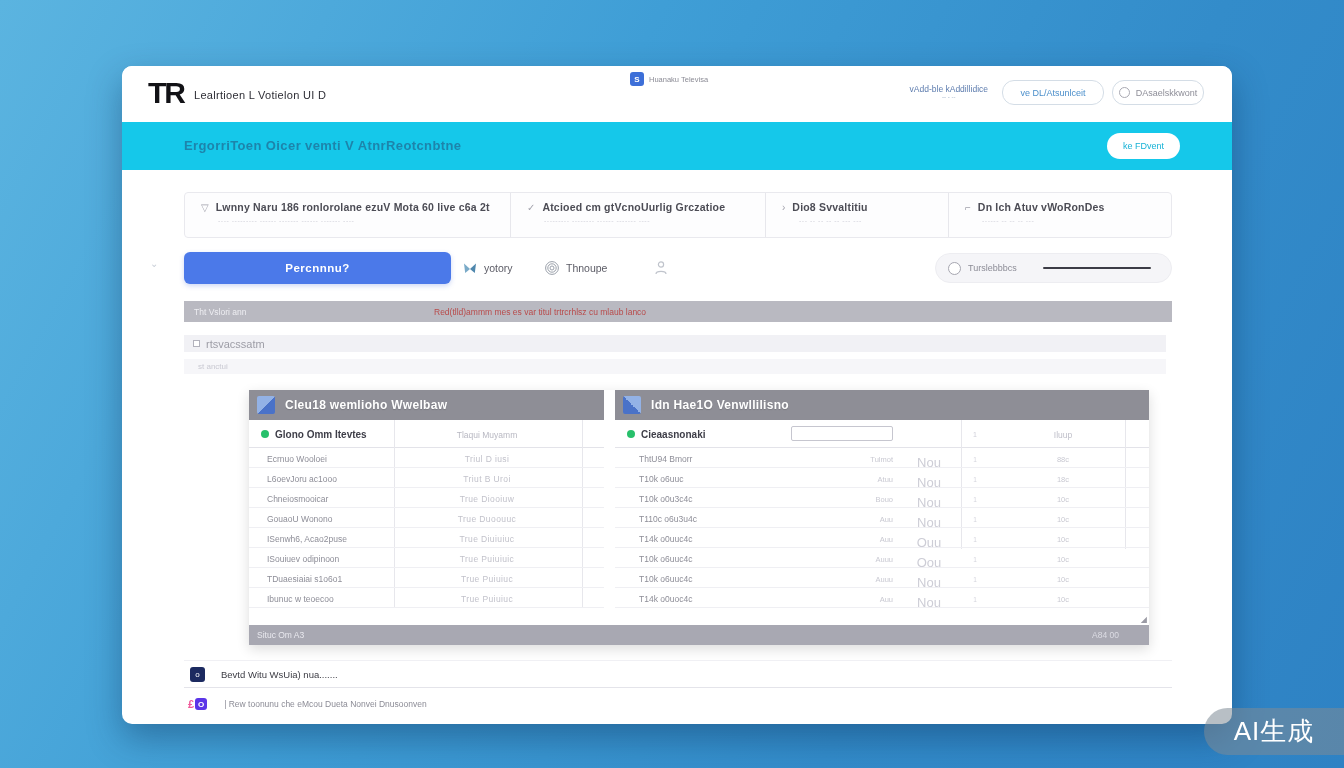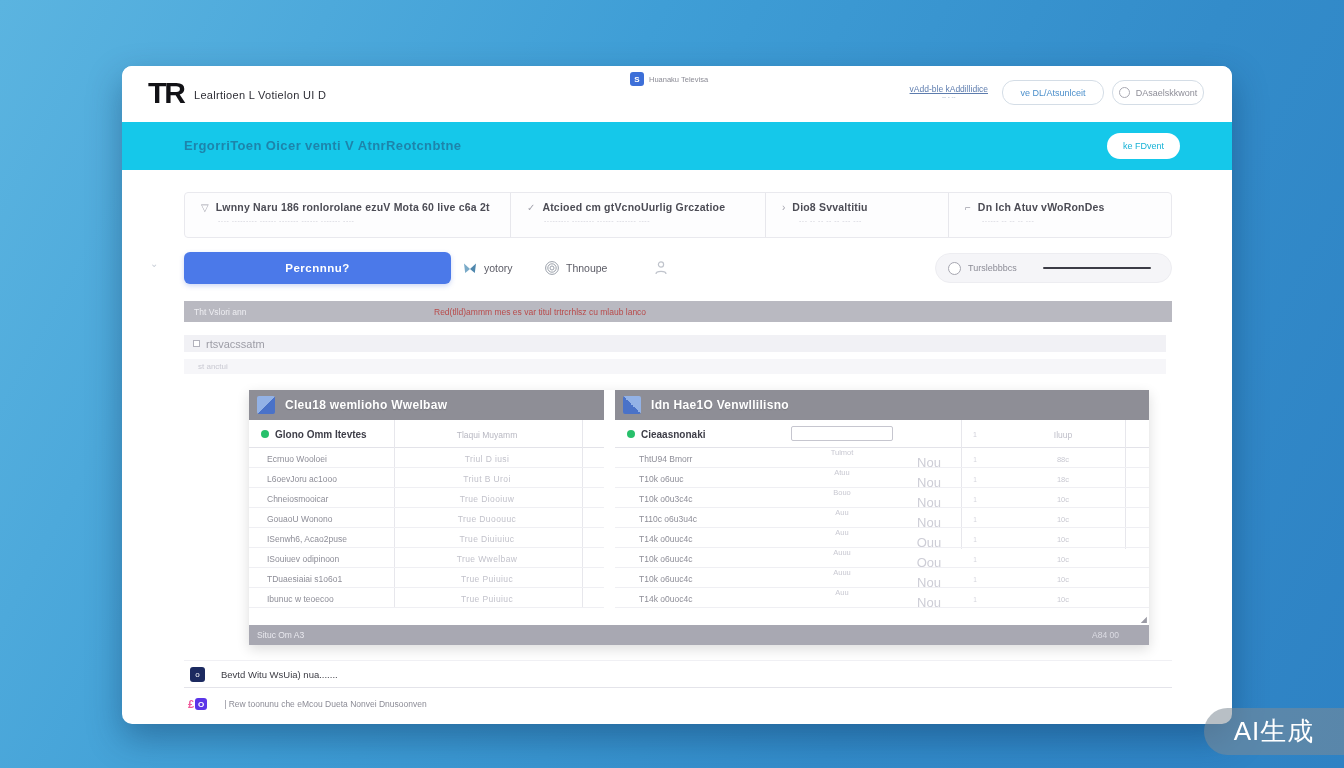--- a/index.html
+++ b/index.html
@@ -12,21 +12,21 @@
 
   
   .hdr { position:absolute; top:0; left:0; width:100%; height:56px; background:#fff; }
   .logo { position:absolute; left:26px; top:10px; font-size:30px; font-weight:800; letter-spacing:-2px; color:#121216; }
   .app-title { position:absolute; left:72px; top:23px; font-size:11px; color:#2e2e36; letter-spacing:.3px; }
   .cbadge { position:absolute; left:508px; top:6px; display:flex; align-items:center; gap:5px; }
   .cbadge .sq { width:14px; height:14px; border-radius:3px; background:#3d6fd8; color:#fff; font-size:8px;
                 display:flex; align-items:center; justify-content:center; font-weight:700; }
   .cbadge .lbl { font-size:7.5px; color:#8b8b95; }
   .user-info { position:absolute; right:244px; top:18px; text-align:center; color:#5d7cae; }
-  .user-info .l1 { font-size:8.5px;text-decoration:underline; }
+  .user-info .l1 { font-size:8.5px; }
   .user-info .l2 { font-size:6px; color:#9fb0c8; }
   .obtn { position:absolute; top:14px; height:25px; background:#fff; border:1px solid #d4dde6; border-radius:12px;
           display:flex; align-items:center; justify-content:center; font-size:9px; cursor:pointer; }
   .obtn.b1 { right:128px; width:102px; color:#4b8fcb; }
   .obtn.b2 { right:28px; width:92px; color:#8e8e98; gap:6px; }
   .obtn.b2 .circ { width:11px; height:11px; border-radius:50%; border:1.5px solid #a9a9b2; }
 
   
   .banner { position:absolute; top:56px; left:0; width:100%; height:48px; background:#15c8ea; }
   .banner .t { position:absolute; left:62px; top:16px; font-size:13px; font-weight:600; color:#1d84ab; letter-spacing:.4px; }
@@ -87,21 +87,21 @@
   .vsep { position:absolute; top:30px; bottom:17px; width:1px; background:#e7e7ec; }
   .trow { position:relative; height:20px; border-bottom:1px solid #efeff3; }
   .trow .n { position:absolute; left:18px; top:6px; font-size:8.5px; color:#8e8e98; }
   .trow .v { position:absolute; left:146px; top:6px; width:184px; text-align:center; font-size:8.5px; color:#c2c2cb; letter-spacing:.4px; }
   
   .pR .subhead .inbox { position:absolute; left:176px; top:6px; width:102px; height:15px; background:#fff;
                         border:1px solid #c6c6cf; border-radius:2px; }
   .pR .subhead .cn { position:absolute; left:345px; top:11px; width:30px; text-align:center; font-size:7px; color:#cfcfd8; }
   .pR .subhead .cv { position:absolute; left:392px; top:10px; width:112px; text-align:center; font-size:8.5px; color:#bfbfc9; }
   .pR .trow .n { left:24px; }
-  .pR .trow .va { position:absolute; left:176px; top:0; width:102px; text-align:center; font-size:7.5px; color:#c9c9d2; }
+  .pR .trow .va { position:absolute; left:176px; top:7px; width:102px; text-align:right; font-size:7.5px; color:#c9c9d2; }
   .pR .trow .vb { position:absolute; left:288px; top:7px; width:52px; text-align:center; font-size:13px; color:#cdcdd6; }
   .pR .trow .vn { position:absolute; left:345px; top:8px; width:30px; text-align:center; font-size:6.5px; color:#d4d4dc; }
   .pR .trow .vv { position:absolute; left:392px; top:7px; width:112px; text-align:center; font-size:7.5px; color:#c9c9d2; }
   .sbar { position:absolute; left:0; top:235px; width:900px; height:20px; background:#a8a8b2; }
   .sbar .l { position:absolute; left:8px; top:5px; font-size:8.5px; color:#e9e9ef; }
   .sbar .r { position:absolute; right:30px; top:5px; font-size:8.5px; color:#dcdce4; }
   .sbar .rz { position:absolute; right:2px; top:-10px; font-size:8px; color:#9a9aa4; }
 
   
   .f1 { position:absolute; left:62px; top:594px; width:988px; height:28px; border-top:1px solid #f0f0f4;
@@ -256,21 +256,21 @@
         <div class="trow">
             <span class="n">GouaoU Wonono</span>
             <span class="v">True  Duoouuc</span>
           </div>
         <div class="trow">
             <span class="n">ISenwh6, Acao2puse</span>
             <span class="v">True  Diuiuiuc</span>
           </div>
         <div class="trow">
             <span class="n">ISouiuev odipinoon</span>
-            <span class="v">True  Wwelbaw</span>
+            <span class="v">True  Puiuiuic</span>
           </div>
         <div class="trow">
             <span class="n">TDuaesiaiai s1o6o1</span>
             <span class="v">True  Puiuiuc</span>
           </div>
         <div class="trow">
             <span class="n">Ibunuc w teoecoo</span>
             <span class="v">True  Puiuiuc</span>
           </div>
       </div>

